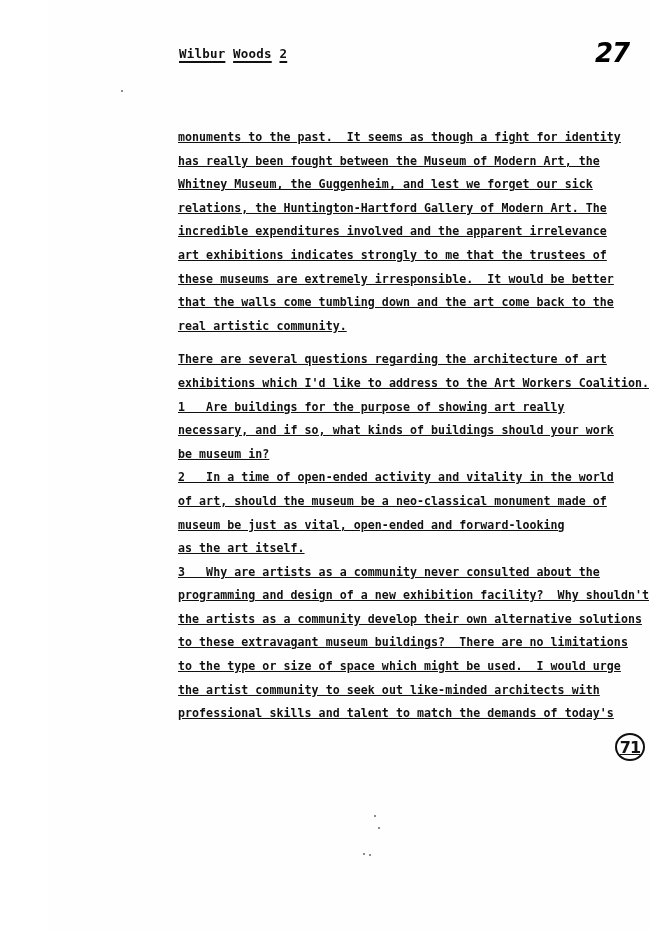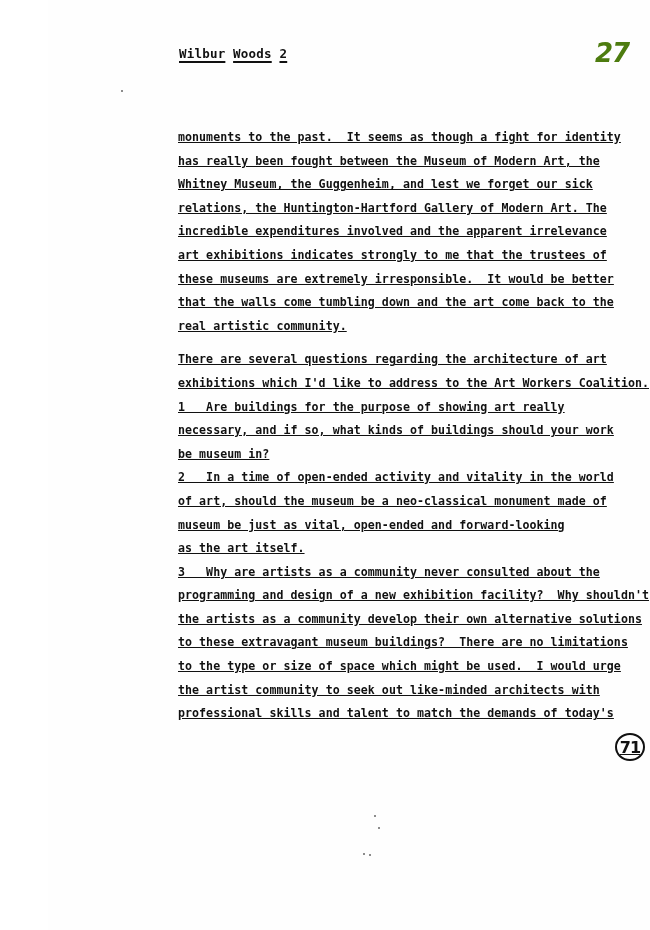--- a/index.html
+++ b/index.html
@@ -37,21 +37,21 @@
       text-decoration-thickness: 1.5px;
     }
     .page-number-handwritten {
       position: absolute;
       left: 547px;
       top: 38px;
       font-family: "DejaVu Sans", sans-serif;
       font-size: 26px;
       font-weight: bold;
       font-style: italic;
-      color: #4d7c0f;
+      color: #000000;
       letter-spacing: -1px;
     }
     .body-text {
       position: absolute;
       left: 130px;
       top: 126px;
       width: 500px;
     }
     .line {
       font-size: 11.6px;

